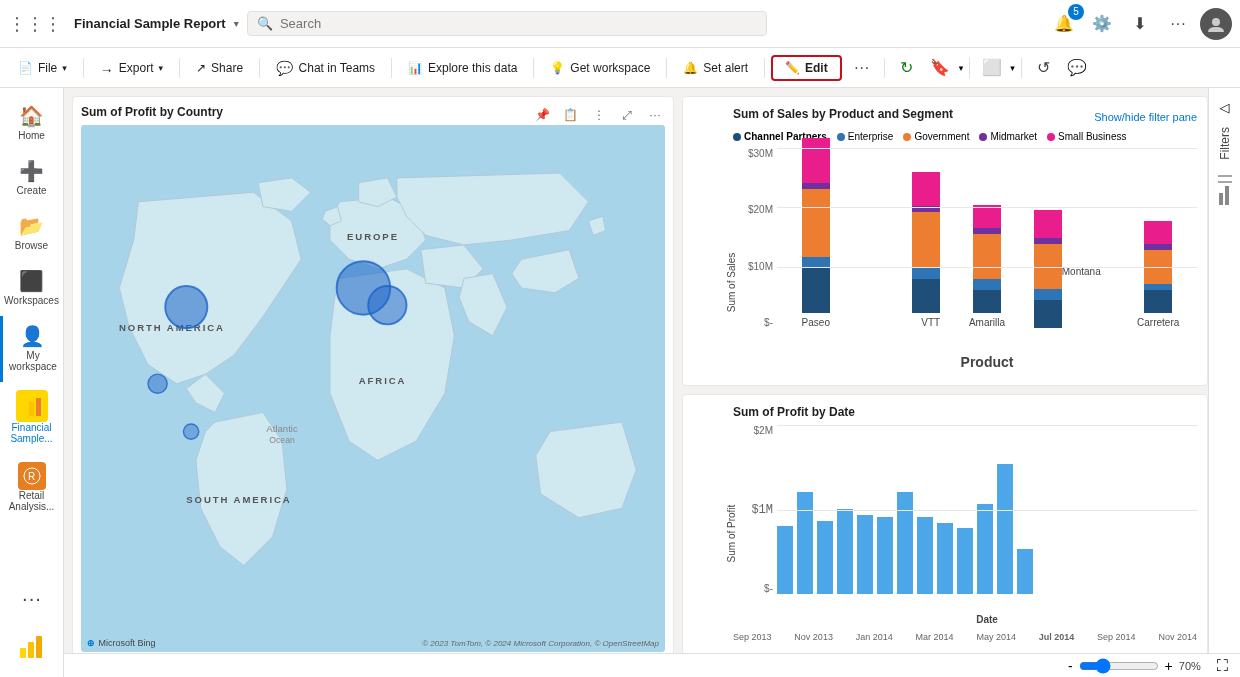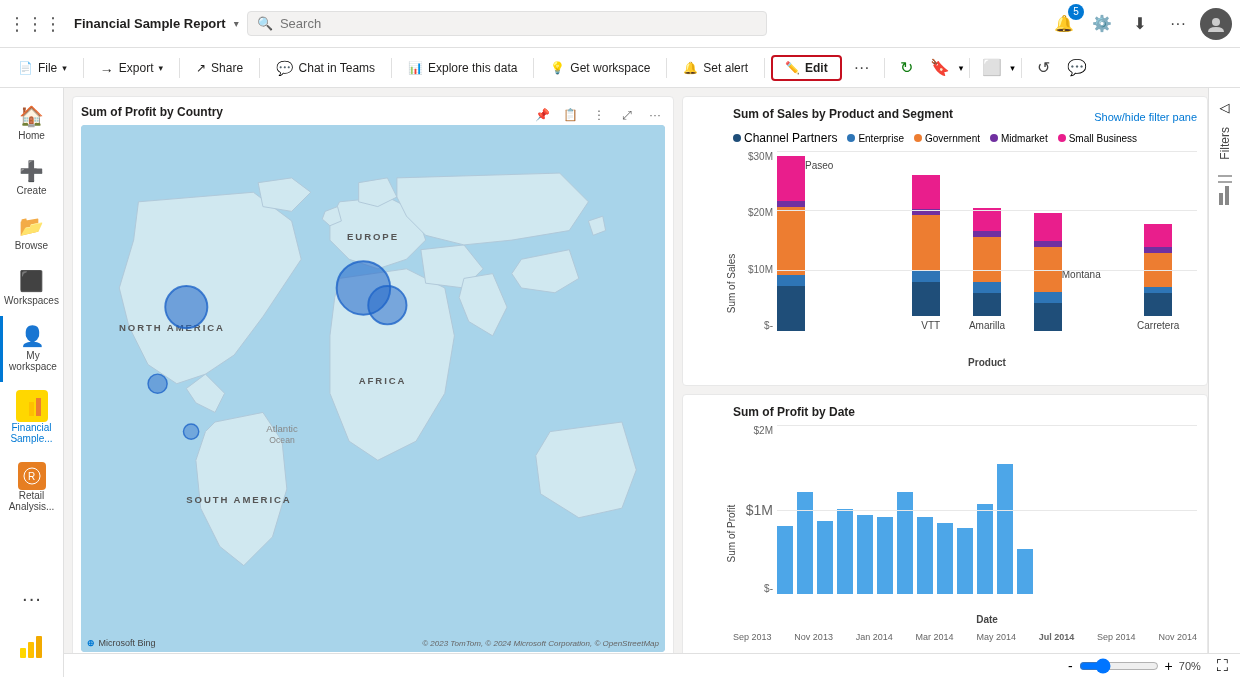--- a/index.html
+++ b/index.html
@@ -343,21 +343,21 @@
 
       <div class="bar-chart-card">
         <div style="display:flex;align-items:center;justify-content:space-between;margin-bottom:4px;">
           <div class="chart-title">Sum of Sales by Product and Segment</div>
           <button class="show-hide-btn" style="position:static;font-size:11px;color:#0078d4;cursor:pointer;background:none;border:none;">Show/hide filter pane</button>
         </div>
 
         <div class="legend" id="stacked-legend">
             <div class="legend-item">
               <span style="width:8px;height:8px;border-radius:50%;background:#1f4e79;display:inline-block;"></span>
-              <span style="font-size:12px;">Channel Partners</span>
+              <span style="font-size:10px;font-weight:bold;">Channel Partners</span>
             </div>
             <div class="legend-item">
               <span style="width:8px;height:8px;border-radius:50%;background:#2e75b6;display:inline-block;"></span>
               <span style="font-size:10px;">Enterprise</span>
             </div>
             <div class="legend-item">
               <span style="width:8px;height:8px;border-radius:50%;background:#ed7d31;display:inline-block;"></span>
               <span style="font-size:10px;">Government</span>
             </div>
             <div class="legend-item">
@@ -379,21 +379,21 @@
               <span style="font-size: 10px; color: rgb(102, 102, 102);">$20M</span>
               <span style="font-size: 10px; color: rgb(102, 102, 102);">$10M</span>
               <span style="font-size: 10px; color: rgb(102, 102, 102);">$-</span>
             </div>
 
           <div style="display:flex;align-items:flex-end;height:180px;gap:8px;position:relative;" id="stacked-bars">
 
             <div style="position:absolute;left:0;right:0;top:0;border-top:1px solid #e8e8e8;"></div>
             <div style="position:absolute;left:0;right:0;top:33%;border-top:1px solid #e8e8e8;"></div>
             <div style="position:absolute;left:0;right:0;top:66%;border-top:1px solid #e8e8e8;"></div>
-          <div style="display: flex; align-items: flex-start; flex: 1 1 0%;">
+          <div style="display: flex; flex-direction: column; align-items: center; flex: 1 1 0%;">
                 <div style="width: 28px; display: flex; flex-direction: column-reverse;">
                   <div style="width: 100%; height: 45px; background: rgb(31, 78, 121);"></div>
                   <div style="width: 100%; height: 11px; background: rgb(46, 117, 182);"></div>
                   <div style="width: 100%; height: 68px; background: rgb(237, 125, 49);"></div>
                   <div style="width: 100%; height: 6px; background: rgb(112, 48, 160);"></div>
                   <div style="width: 100%; height: 45px; background: rgb(233, 30, 140);"></div>
                 </div>
                 <div style="font-size: 10px; color: rgb(68, 68, 68); margin-top: 4px; text-align: center; white-space: nowrap;">Paseo</div>
               </div>
               <div style="display: flex; flex-direction: column; align-items: flex-end; flex: 1 1 0%;">
@@ -431,33 +431,33 @@
                   <div style="width: 100%; height: 23px; background: rgb(31, 78, 121);"></div>
                   <div style="width: 100%; height: 6px; background: rgb(46, 117, 182);"></div>
                   <div style="width: 100%; height: 34px; background: rgb(237, 125, 49);"></div>
                   <div style="width: 100%; height: 6px; background: rgb(112, 48, 160);"></div>
                   <div style="width: 100%; height: 23px; background: rgb(233, 30, 140);"></div>
                 </div>
                 <div style="font-size: 10px; color: rgb(68, 68, 68); margin-top: 4px; text-align: center; white-space: nowrap;">Carretera</div>
               </div>
             </div>
 
-          <div style="text-align:center;margin-top:26px;font-size:10px;font-weight:600;color:#444;">Product</div>
+          <div style="text-align:center;margin-top:26px;font-size:14px;font-weight:600;color:#444;">Product</div>
         </div>
       </div>
 
       <div class="bar-chart-card2">
         <div class="chart-title">Sum of Profit by Date</div>
         <div style="position:relative;padding-left:44px;padding-bottom:36px;height:calc(100% - 28px);">
 
           <div style="position:absolute;left:-2px;top:50%;transform:rotate(-90deg) translateX(-50%);transform-origin:left center;font-size:10px;color:#444;white-space:nowrap;width:80px;text-align:center;">Sum of Profit</div>
 
           <div style="position:absolute;left:0;top:0;bottom:36px;display:flex;flex-direction:column;justify-content:space-between;align-items:flex-end;width:40px;" id="profit-yticks">
               <span style="font-size: 10px; color: rgb(102, 102, 102);">$2M</span>
-              <span style="font-size: 14px; color: rgb(102, 102, 102);">$1M</span>
+              <span style="font-size: 12px; color: rgb(102, 102, 102); font-family: Liberation Mono, monospace;">$1M</span>
               <span style="font-size: 10px; color: rgb(102, 102, 102);">$-</span>
             </div>
 
           <div style="display:flex;align-items:flex-end;height:calc(100% - 0px);gap:4px;position:relative;overflow:hidden;" id="profit-bars">
             <div style="position:absolute;left:0;right:0;top:0;border-top:1px solid #e8e8e8;"></div>
             <div style="position:absolute;left:0;right:0;top:50%;border-top:1px solid #e8e8e8;"></div>
           <div style="background: rgb(77, 166, 232); width: 16px; height: 68px; flex-shrink: 0;"></div>
               <div style="background: rgb(77, 166, 232); width: 16px; height: 102px; flex-shrink: 0;"></div>
               <div style="background: rgb(77, 166, 232); width: 16px; height: 73px; flex-shrink: 0;"></div>
               <div style="background: rgb(77, 166, 232); width: 16px; height: 85px; flex-shrink: 0;"></div>

